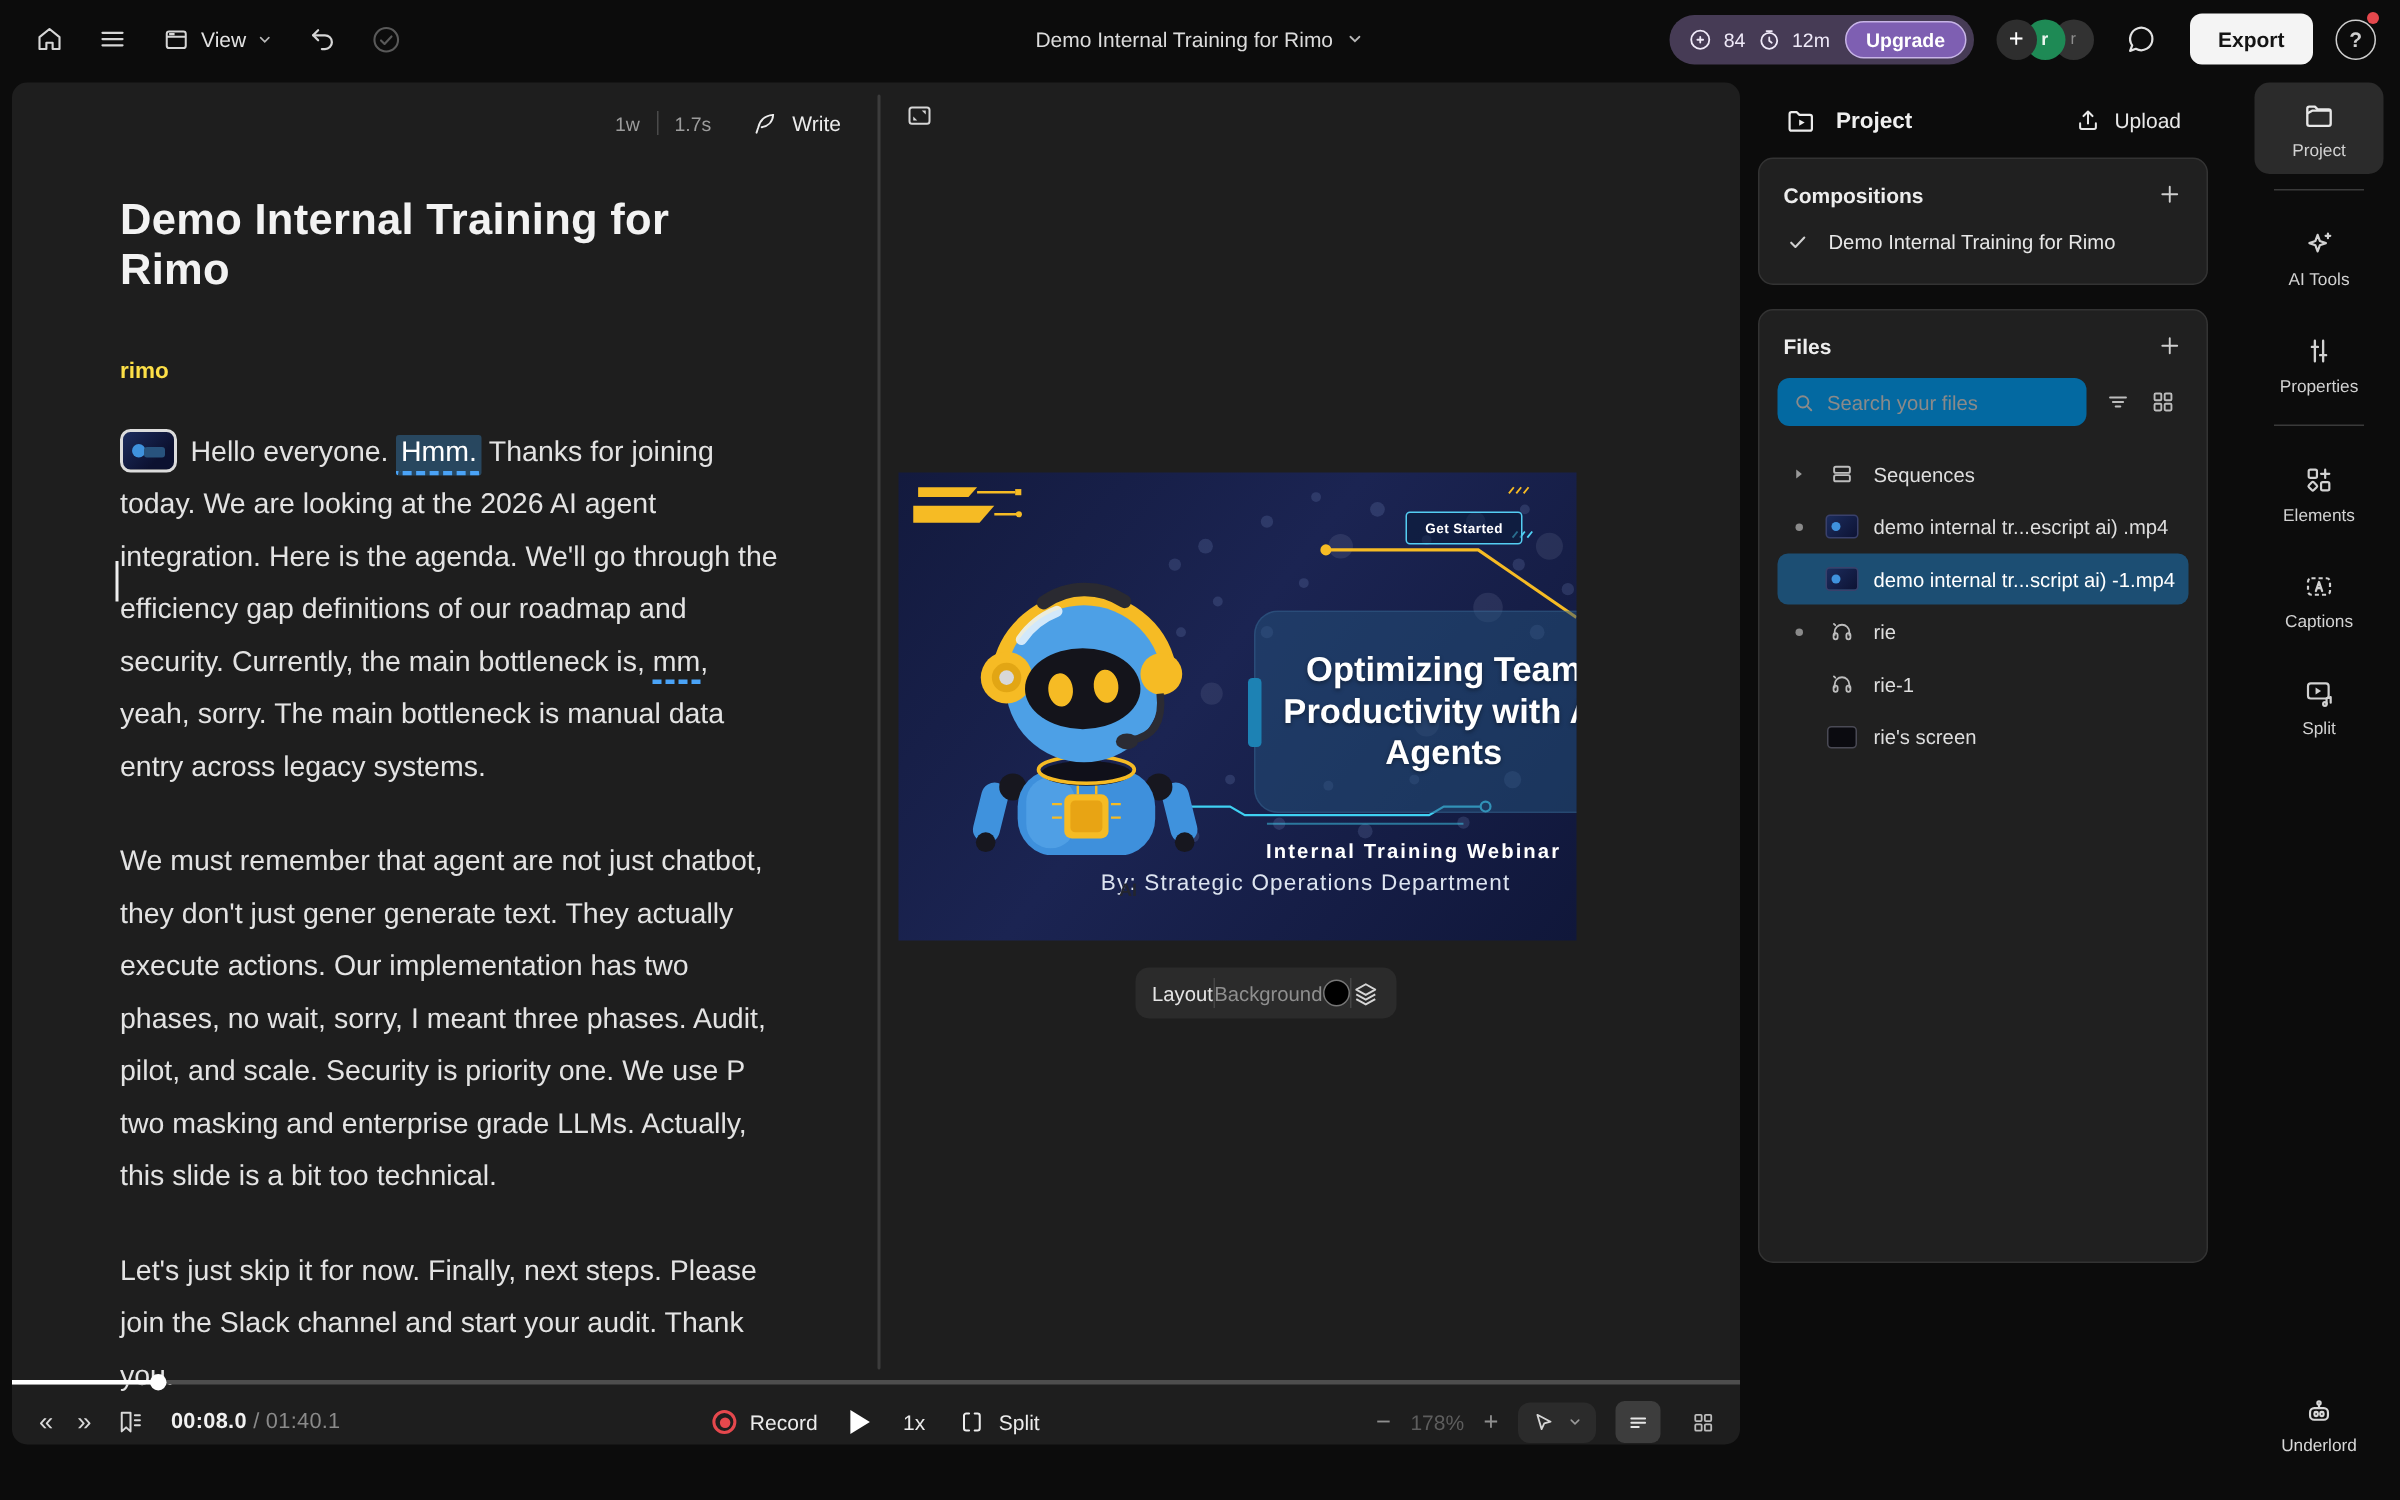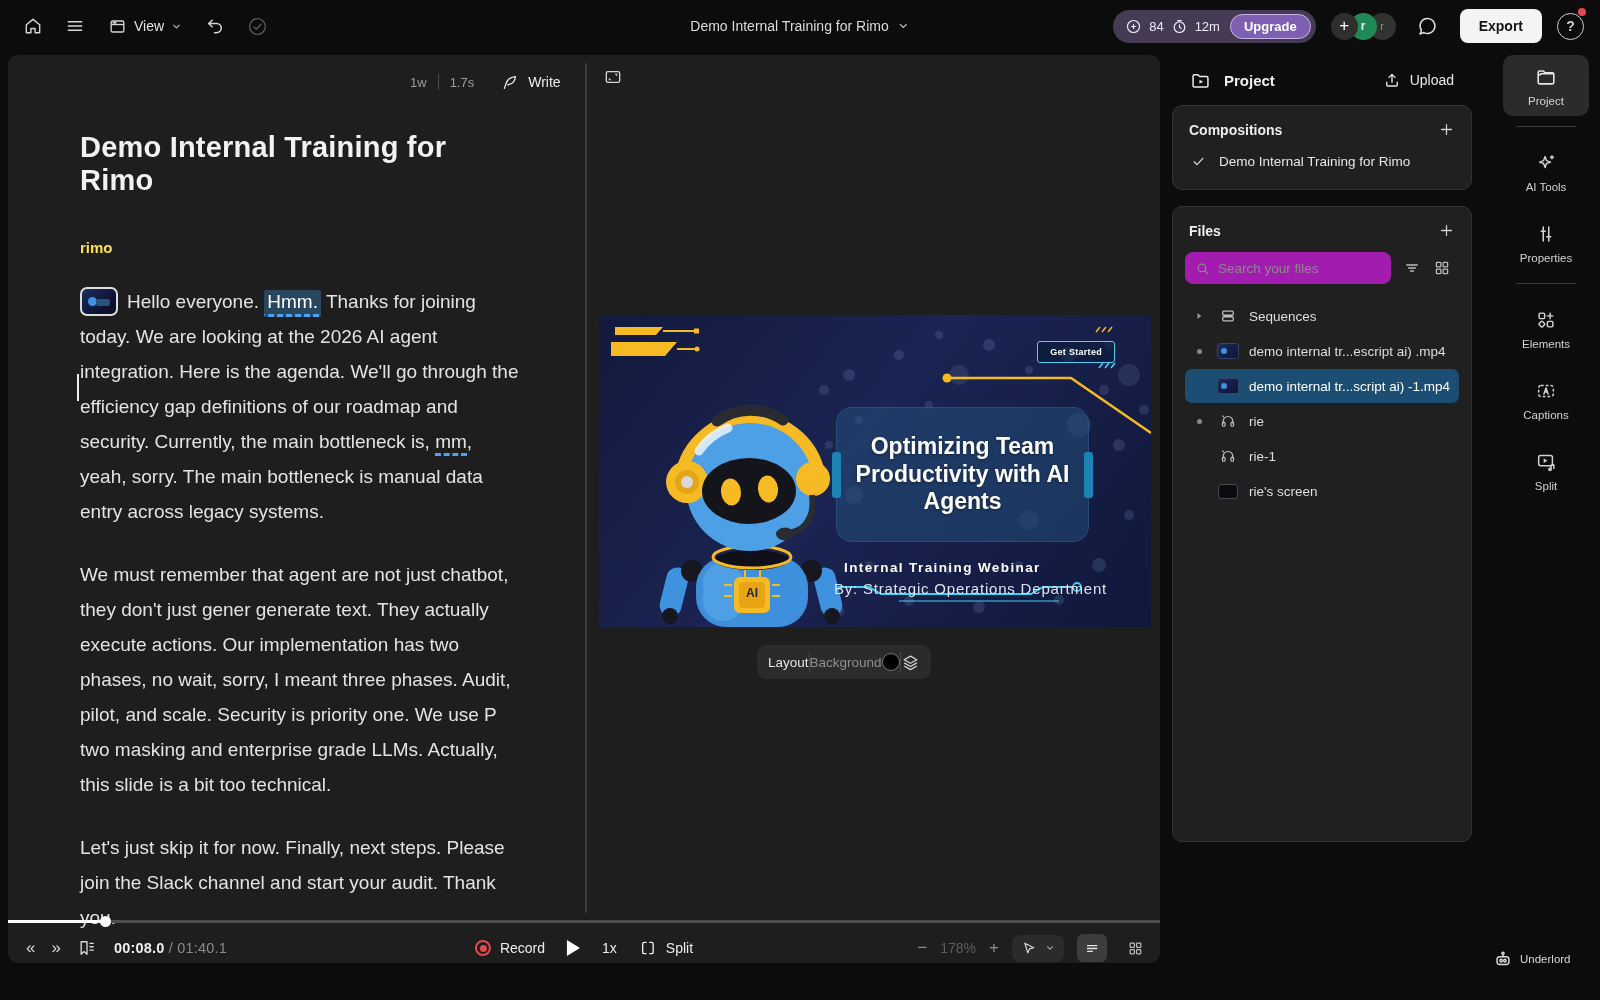--- a/index.html
+++ b/index.html
@@ -40,21 +40,21 @@
   .speaker { font-size:15px; font-weight:700; color:#fde047; margin-bottom:13px; }
   .para { font-size:19px; line-height:35px; color:#e3e3e3; margin-bottom:27px; font-weight:400;margin-top:28px; }
   .inline-thumb { display:inline-block; width:38px; height:29px; border-radius:7px; border:2px solid #dcdcdc; vertical-align:-8px; margin-right:9px; background:linear-gradient(135deg,#1d2d5e 0%,#0c1130 70%); position:relative; }
   .inline-thumb i { position:absolute; left:6px; top:8px; width:9px; height:9px; border-radius:50%; background:#3f92dd; }
   .inline-thumb b { position:absolute; right:6px; top:10px; width:14px; height:7px; border-radius:2px; background:#28537d; }
   .hl-word { background:#28475f; color:#fff; padding:1px 3px 2px; border-radius:2px; border-bottom:3px dashed #4aa3f7; }
   .filler-word { border-bottom:3px dashed #4aa3f7; padding-bottom:1px; }
   .caret { position:absolute; left:69px; top:319px; width:2px; height:27px; background:#efefef; }
 
   
-  .preview { position:absolute; left:591px; top:260px; width:552px; height:312px; overflow:hidden; background:linear-gradient(128deg,#131a3e 0%,#1b2452 45%,#10173a 100%); }
+  .preview { position:absolute; left:591px; top:260px; width:452px; height:312px; overflow:hidden; background:linear-gradient(128deg,#131a3e 0%,#1b2452 45%,#10173a 100%); }
   .decor { position:absolute; inset:0; pointer-events:none; }
   .slide-cta { position:absolute; top:26px; right:36px; border:1px solid #54cdf2; color:#fff; font-size:9px; font-weight:700; padding:5px 12px; border-radius:3px; background:rgba(10,28,56,.55); letter-spacing:.3px; cursor:pointer; }
   .slide-panel { position:absolute; left:237px; top:92px; width:253px; height:135px; border-radius:16px; background:rgba(36,82,124,.5); border:1px solid rgba(110,190,235,.15); display:flex; align-items:center; justify-content:center; }
   .side-tab { position:absolute; width:9px; height:46px; border-radius:3px; background:#1d82b4; top:44px; }
   .tab-l { left:-5px; } .tab-r { right:-5px; }
   .slide-title { width:228px; text-align:center; color:#fff; font-size:23px; font-weight:700; line-height:1.2; text-shadow:0 1px 3px rgba(0,0,0,.4); }
   .slide-sub { position:absolute; left:245px; top:245px; color:#fff; font-size:13.5px; font-weight:700; letter-spacing:1.4px; }
   .slide-by { position:absolute; right:44px; top:265px; color:#dde4f0; font-size:15px; letter-spacing:.8px; }
   .chip-label { position:absolute; left:135px; top:271px; width:36px; text-align:center; font-size:12px; font-weight:700; color:#23252e; }
 
@@ -93,39 +93,39 @@
   .sp-title { font-size:15px; font-weight:700; color:#f0f0f0; margin-left:13px; }
   .upload { margin-left:auto; display:flex; align-items:center; gap:9px; font-size:14px; color:#e8e8e8; cursor:pointer; padding:6px 10px; }
   .card { background:#202020; border:1px solid #333; border-radius:10px; }
   .comp-card { padding:15px 16px 8px; margin-bottom:16px; }
   .card-head { display:flex; align-items:center; justify-content:space-between; font-size:14px; font-weight:700; color:#ededed; }
   .plus-btn { color:#cfcfcf; cursor:pointer; display:flex; }
   .comp-item { display:flex; align-items:center; gap:13px; padding:16px 4px 12px 2px; font-size:13.5px; color:#e6e6e6; cursor:pointer; }
   .files-card { padding:15px 12px; height:636px; }
   .files-card .card-head { padding:0 4px; }
   .search-row { display:flex; align-items:center; gap:12px; margin-top:13px; }
-  .search-box { flex:0 0 206px; height:32px; background:#a21caf; border-radius:8px; display:flex; align-items:center; padding:0 10px; gap:8px; }
+  .search-box { flex:0 0 206px; height:32px; background:#0369a1; border-radius:8px; display:flex; align-items:center; padding:0 10px; gap:8px; }
   .search-input { background:transparent; border:none; outline:none; color:#d5d5d5; font-size:13.5px; width:150px; font-family:inherit; }
   .search-input::placeholder { color:#8a8a8a; }
   .file-list { margin-top:15px; }
   .file-row { display:flex; align-items:center; height:34px; gap:8px; padding:0 6px; font-size:13.5px; color:#dedede; border-radius:7px; cursor:pointer; margin-bottom:1px; }
   .row-pre { width:16px; display:flex; justify-content:center; align-items:center; }
   .row-icon { width:26px; display:flex; justify-content:center; align-items:center; }
   .bullet { width:5px; height:5px; border-radius:50%; background:#8a8a8a; }
   .file-selected { background:#1c4e73; color:#fff; }
   .thumb { width:22px; height:16px; border-radius:3px; background:linear-gradient(135deg,#1c2c5c,#0d1334); border:1px solid #39406b; position:relative; }
   .thumb i { position:absolute; left:3px; top:4px; width:6px; height:6px; border-radius:50%; background:#3f92dd; }
   .screen-thumb { width:20px; height:15px; border-radius:3px; background:#0b0b10; border:1px solid #4a4a55; }
 
   
   .rail { position:absolute; left:1492px; top:55px; width:108px; height:945px; }
   .rail-item { display:flex; flex-direction:column; align-items:center; gap:7px; color:#d2d2d2; font-size:11.5px; padding:11px 0 9px; margin:0 auto 10px; width:86px; border-radius:10px; cursor:pointer; }
   .rail-active { background:#2b2b2b; }
   .rail-div { width:60px; height:1px; background:#3a3a3a; margin:2px auto 14px; }
-  .underlord { position:absolute; bottom:30px; left:0; width:108px; display:flex; align-items:center; gap:6px; color:#d8d8d8; font-size:11.5px; cursor:pointer; }
+  .underlord { position:absolute; bottom:30px; left:0; width:108px; display:flex; flex-direction:column; align-items:center; gap:6px; color:#d8d8d8; font-size:11.5px; cursor:pointer; }
 
   svg.ic { display:block; }
 </style>
 </head>
 <body>
 
 <div class="app">
 
   <div class="topbar">
     <div class="tb-left">

